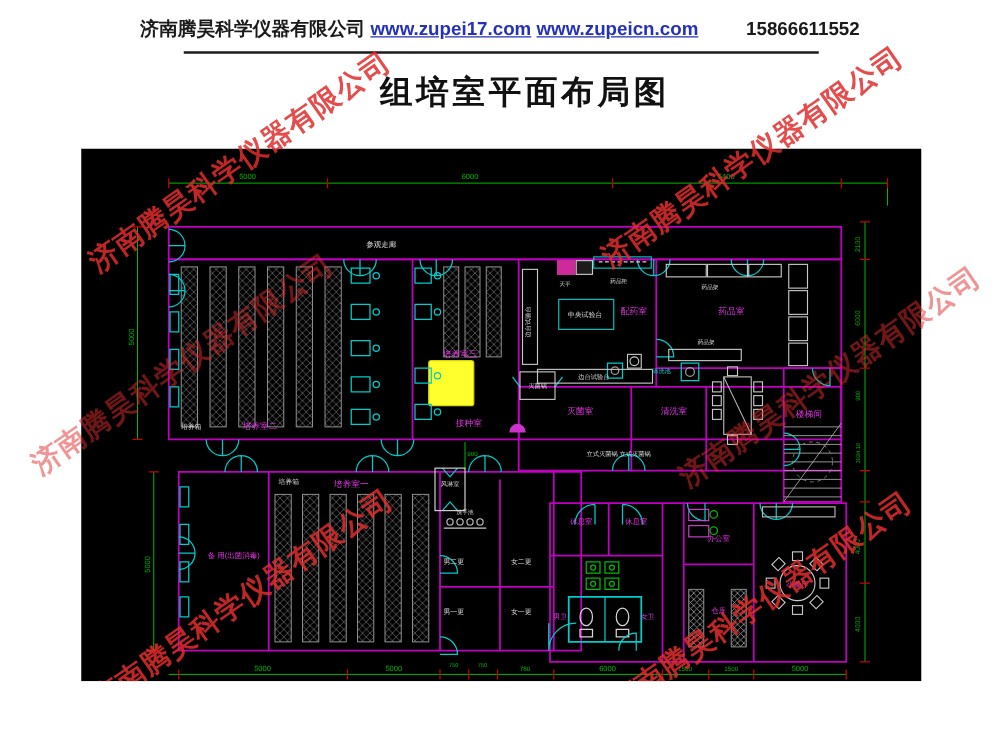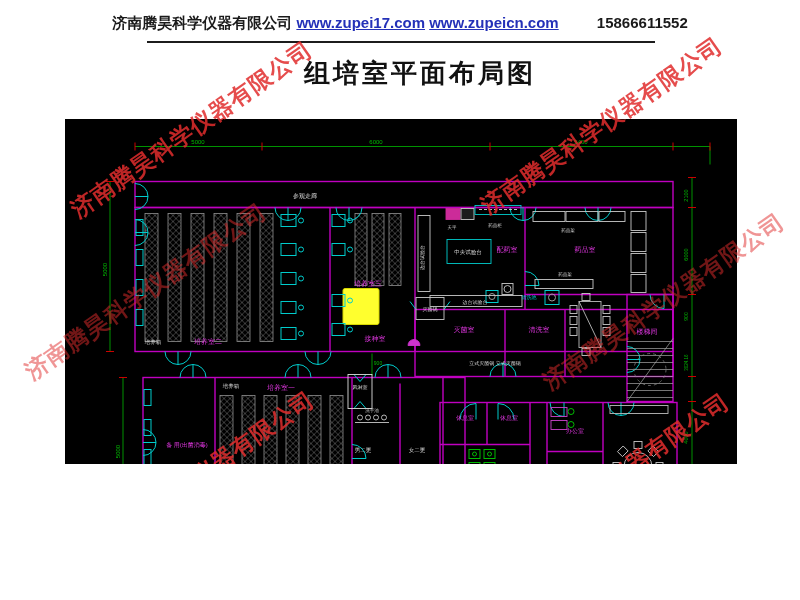--- a/index.html
+++ b/index.html
@@ -1,16 +1,16 @@
 <!DOCTYPE html>
 <html><head>
 <meta charset="utf-8">
 <style>
   html,body{margin:0;padding:0;}
-  .page{position:relative;width:800px;height:464px;background:#ffffff;overflow:hidden;
+  .page{position:relative;width:800px;height:545px;background:#ffffff;overflow:hidden;
         font-family:"Liberation Sans",sans-serif;}
   
   .hdr{position:absolute;top:14px;left:0;width:100%;text-align:center;font-size:15px;
        font-weight:bold;color:#1a1a1a;white-space:nowrap;}
   .hdr a{color:#2431b8;text-decoration:underline;font-weight:bold;}
   .hdr .phone{margin-left:34px;}
   .hdr-line{position:absolute;top:41px;left:147px;width:508px;border-top:2px solid #1c1c1c;}
   
   .title{position:absolute;top:56px;left:0;width:100%;text-align:center;font-size:26px;
          font-weight:bold;color:#111;letter-spacing:3px;padding-left:20px;}

